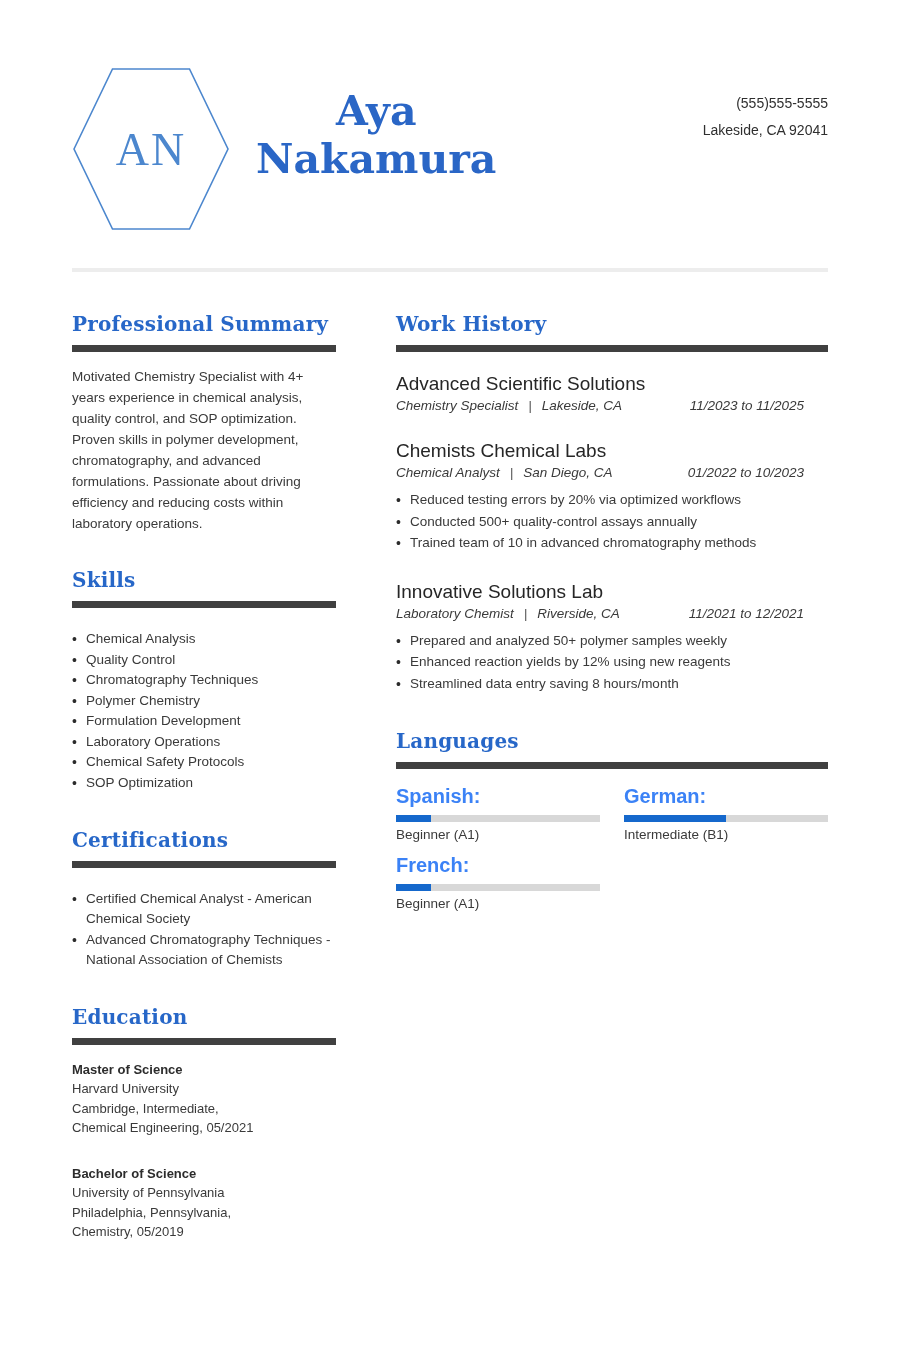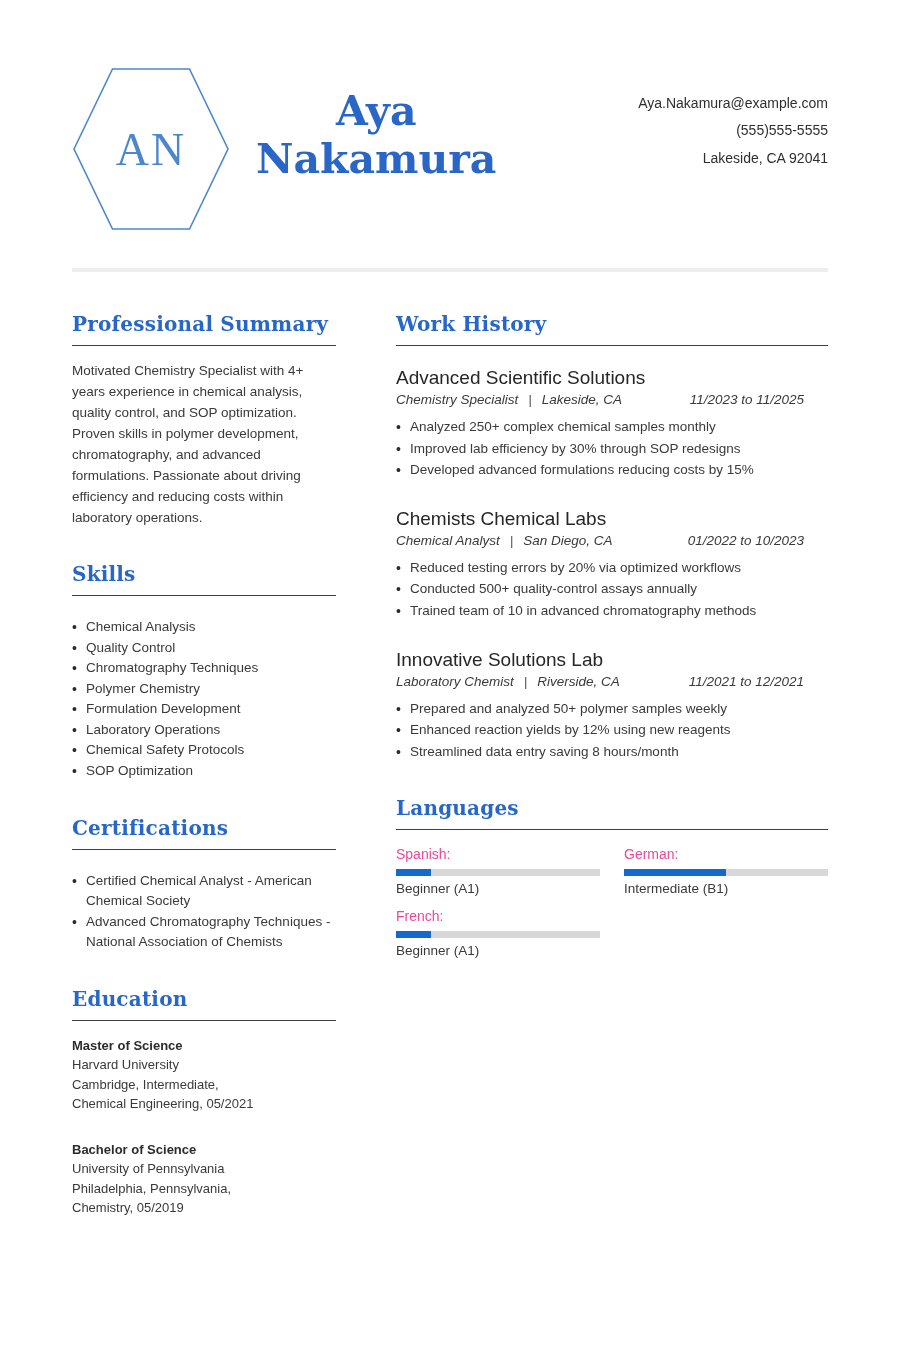--- a/index.html
+++ b/index.html
@@ -40,21 +40,21 @@
   .page-divider { margin-top: 36px; height: 4px; background: #ededed; border: 0; }
 
   
   .columns { display: flex; margin-top: 40px; }
   .col-left  { width: 264px; flex: 0 0 auto; }
   .col-right { flex: 1 1 auto; margin-left: 60px; }
 
   h2.section-title {
     font-family: "DejaVu Serif", serif;
     font-weight: bold; font-size: 20px; color: #2767c8;
-    padding-bottom: 9px; border-bottom: 1px solid #404040;
+    padding-bottom: 9px; border-bottom: 7px solid #404040;
     letter-spacing: 0.2px;
   }
   .section { margin-bottom: 34px; }
 
   .body-text { margin-top: 14px; font-size: 13.5px; line-height: 1.56; color: #3a3a3a; }
 
   ul.dot-list { list-style: none; margin-top: 21px; }
   ul.dot-list li {
     position: relative; padding-left: 14px;
     font-size: 13.5px; line-height: 1.52; color: #3a3a3a;
@@ -83,21 +83,21 @@
   .job ul.dot-list { margin-top: 9px; }
   .job ul.dot-list li { line-height: 1.6; }
 
   
   .languages-section { margin-top: 10px; }
   .lang-grid {
     margin-top: 16px;
     display: grid; grid-template-columns: 1fr 1fr;
     column-gap: 24px; row-gap: 12px;
   }
-  .lang-name { font-size: 14px; font-weight: normal; color: #ec4899; }
+  .lang-name { font-size: 20px; font-weight: bold; color: #3b82f6; }
   .lang-bar-track { margin: 7px 0 5px 0; height: 7px; background: #d8d8d8; width: 100%; }
   .lang-bar-fill { height: 100%; background: #1568cc; }
   .lang-level { font-size: 13.5px; color: #3a3a3a; }
 </style>
 </head>
 <body>
 
 <div class="page">
 
   <div class="header">
@@ -105,21 +105,20 @@
       <svg width="158" height="166" viewBox="0 0 158 166">
         <polygon points="2,83 40.5,3 117.5,3 156,83 117.5,163 40.5,163" fill="none" stroke="#4c87ce" stroke-width="1.6"></polygon>
       </svg>
       <div class="hex-initials">AN</div>
     </div>
     <div class="name-block">
       <div>Aya</div>
       <div>Nakamura</div>
     </div>
     <div class="contact">
-      <div>Aya.Nakamura@example.com</div>
       <div>(555)555-5555</div>
       <div>Lakeside, CA 92041</div>
     </div>
   </div>
 
   <div class="page-divider"></div>
 
   <div class="columns">
 
     <div class="col-left">
@@ -175,25 +174,20 @@
         <h2 class="section-title">Work History</h2>
 
         <div class="job">
           <div class="job-company">Advanced Scientific Solutions</div>
           <div class="job-meta">
             <span class="role">Chemistry Specialist</span>
             <span class="pipe">|</span>
             <span class="loc">Lakeside, CA</span>
             <span class="dates">11/2023 to 11/2025</span>
           </div>
-          <ul class="dot-list">
-            <li>Analyzed 250+ complex chemical samples monthly</li>
-            <li>Improved lab efficiency by 30% through SOP redesigns</li>
-            <li>Developed advanced formulations reducing costs by 15%</li>
-          </ul>
         </div>
 
         <div class="job">
           <div class="job-company">Chemists Chemical Labs</div>
           <div class="job-meta">
             <span class="role">Chemical Analyst</span>
             <span class="pipe">|</span>
             <span class="loc">San Diego, CA</span>
             <span class="dates">01/2022 to 10/2023</span>
           </div>

